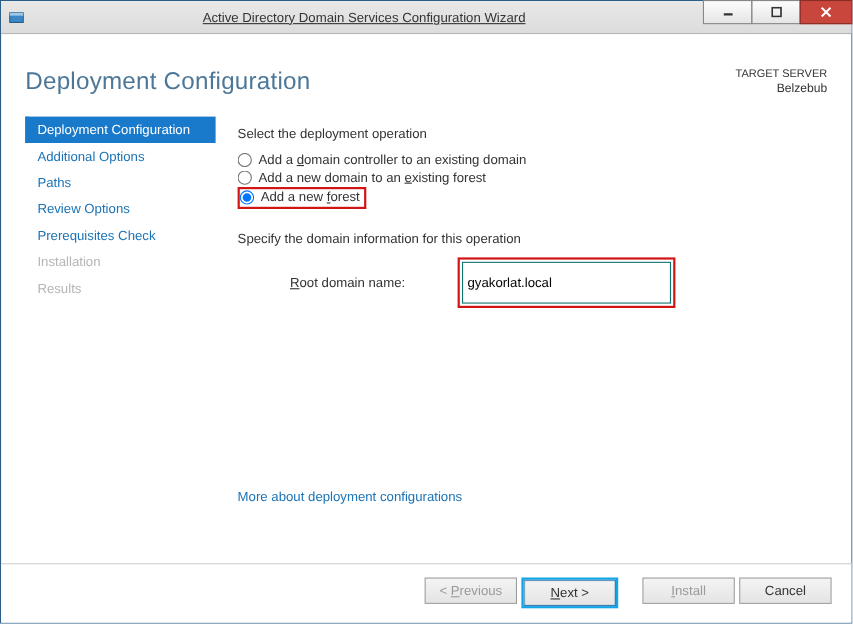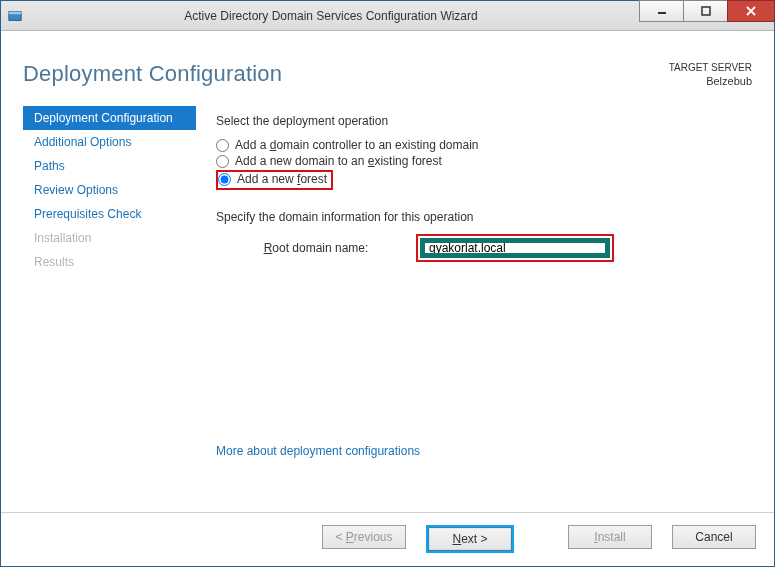--- a/index.html
+++ b/index.html
@@ -26,20 +26,21 @@
   }
   .titlebar .icon {
     width: 16px; height: 16px; margin-left:6px;
     display:inline-flex;align-items:center;justify-content:center;
   }
   .titlebar .title {
     flex: 1;
     text-align: center;
     color: #333;
     font-size: 12px;
+    text-decoration: underline;
   }
   .winbtns { display:flex; height:100%; }
   .winbtn {
     width:45px; height:22px; border:1px solid #888; margin-top:-1px; margin-right:-1px;
     display:flex;align-items:center;justify-content:center;
     font-family:Arial,sans-serif; font-size:10px;
     background:linear-gradient(#fdfdfd,#e5e5e5);
   }
   .winbtn.close { background: #c9463d; color:#fff; border-color:#8a2d27; width:48px; font-size:11px;}
   .winbtn.max { }
@@ -78,31 +79,31 @@
     flex:1; padding: 4px 40px 0 20px; color:#333;
     position:relative;
   }
   .section-lbl { margin:4px 0 10px 0; }
   .radio-row { display:flex; align-items:center; margin:2px 0; font-size:12px;}
   .radio-row input { margin: 0 6px 0 0; }
   .hl-red { border:2px solid #d11414; padding:0 4px 2px 0; display:inline-flex; align-items:center;}
   .field-row { display:flex; align-items:center; margin-top:8px; }
   .field-row .lbl { width:200px;text-align:center; }
   .field-row input[type=text] {
-    width:190px; height:20px; border:5px solid #0f766e; padding:1px 4px; font-family:inherit; font-size:12px;
+    width:190px; height:38px; border:1px solid #0f766e; padding:1px 4px; font-family:inherit; font-size:12px;
   }
   .hl-red-box { border:2px solid #d11414; padding:2px; display:inline-block; }
   .more-link {
     color:#1a73b7; position:absolute; left:20px; bottom:8px; cursor:pointer;
   }
   .footer {
     position:absolute; left:0; right:0; bottom:0;
     border-top:1px solid #d0d0d0;
     height:54px; padding:12px 18px 0 0;
-    display:flex; justify-content:flex-end; align-items:flex-start; gap:20px;
+    display:flex; justify-content:flex-end; align-items:flex-start; gap:4px;
     background:#fff;
   }
   .btn {
     min-width:84px; height:24px; border:1px solid #9c9c9c; background:linear-gradient(#f4f4f4,#e4e4e4);
     font-family:inherit; font-size:12px; color:#333; cursor:pointer;
     padding: 0 10px;
   }
   .btn:disabled, .btn.disabled { color:#9a9a9a; cursor:default;}
   .btn.default { border:1px solid #3c7fb1; box-shadow:0 0 1px #3c7fb1 inset;}
   .btn .ul { text-decoration:underline; }

